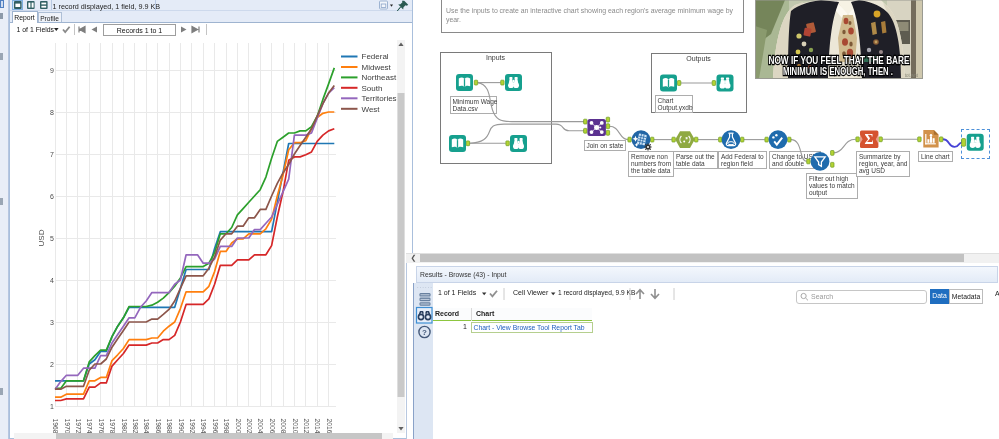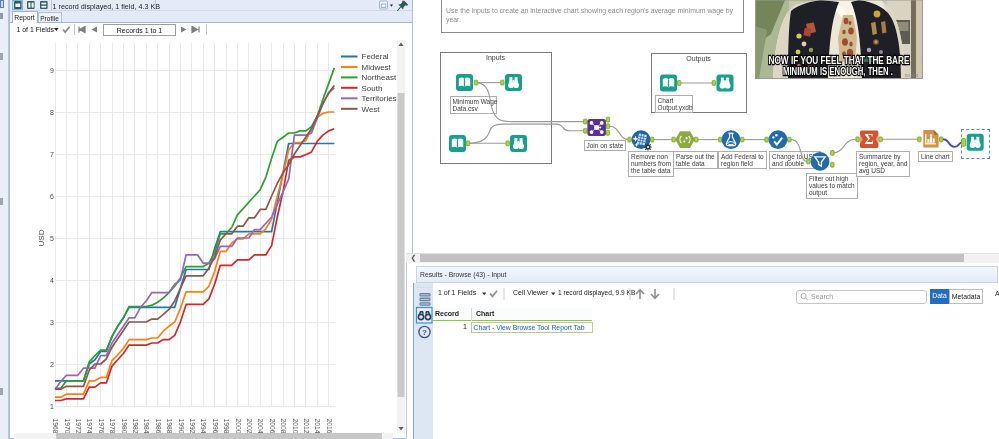--- a/index.html
+++ b/index.html
@@ -35,21 +35,21 @@
           <rect x="5.4" y="3.6" width="4.8" height="3.4" fill="#fff"></rect>
         <rect x="17" y="1" width="7.6" height="8" rx="1" fill="#305f63"></rect>
           <rect x="18.4" y="2.6" width="2" height="5" fill="#fff"></rect>
           <rect x="21.6" y="2.6" width="2" height="5" fill="#fff"></rect>
         <rect x="30" y="1" width="7.6" height="8" rx="1" fill="#305f63"></rect>
           <rect x="31.4" y="2.6" width="4.8" height="1.8" fill="#fff"></rect>
           <rect x="31.4" y="5.8" width="4.8" height="1.8" fill="#fff"></rect>
       </g>
     </svg>
     <div class="abs" style="left:41px;top:0px;width:1px;height:10px;background:#b9c9e2;"></div>
-    <div class="abs" style="left:43px;top:1.5px;font-size:7.2px;color:#1d1d1d;">1 record displayed, 1 field, 4.3 KB</div>
+    <div class="abs" style="left:43px;top:1.5px;font-size:7.2px;color:#1d1d1d;">1 record displayed, 1 field, 9.9 KB</div>
     <div class="abs" style="left:145px;top:0px;width:1px;height:10px;background:#b9c9e2;"></div>
 
     <svg class="abs" style="left:368px;top:0" width="34" height="11" viewBox="0 0 34 11">
       <rect x="1.5" y="1" width="8" height="8" rx="1" fill="#f2f6fb" stroke="#8aa4c8" stroke-width="0.8"></rect>
       <rect x="3.2" y="4" width="4.6" height="3.4" fill="none" stroke="#8aa4c8" stroke-width="0.8"></rect>
       <path d="M12,4.5 l3,0 l-1.5,2.2 z" fill="#222"></path>
       <g fill="#2a5a52">
           <path d="M26.2,0.8 l4,4 -1.3,0.9 -1.4,-0.4 -2,2 -0.3,2.2 -1.3,-1.3 -2.4,-2.4 -1.3,-1.3 2.2,-0.3 2,-2 -0.4,-1.4 z"></path>
           <path d="M22.5,7.5 l-3.2,3.4 2.9,-3.7 z" stroke="#2a5a52" stroke-width="0.9"></path>
         </g>

